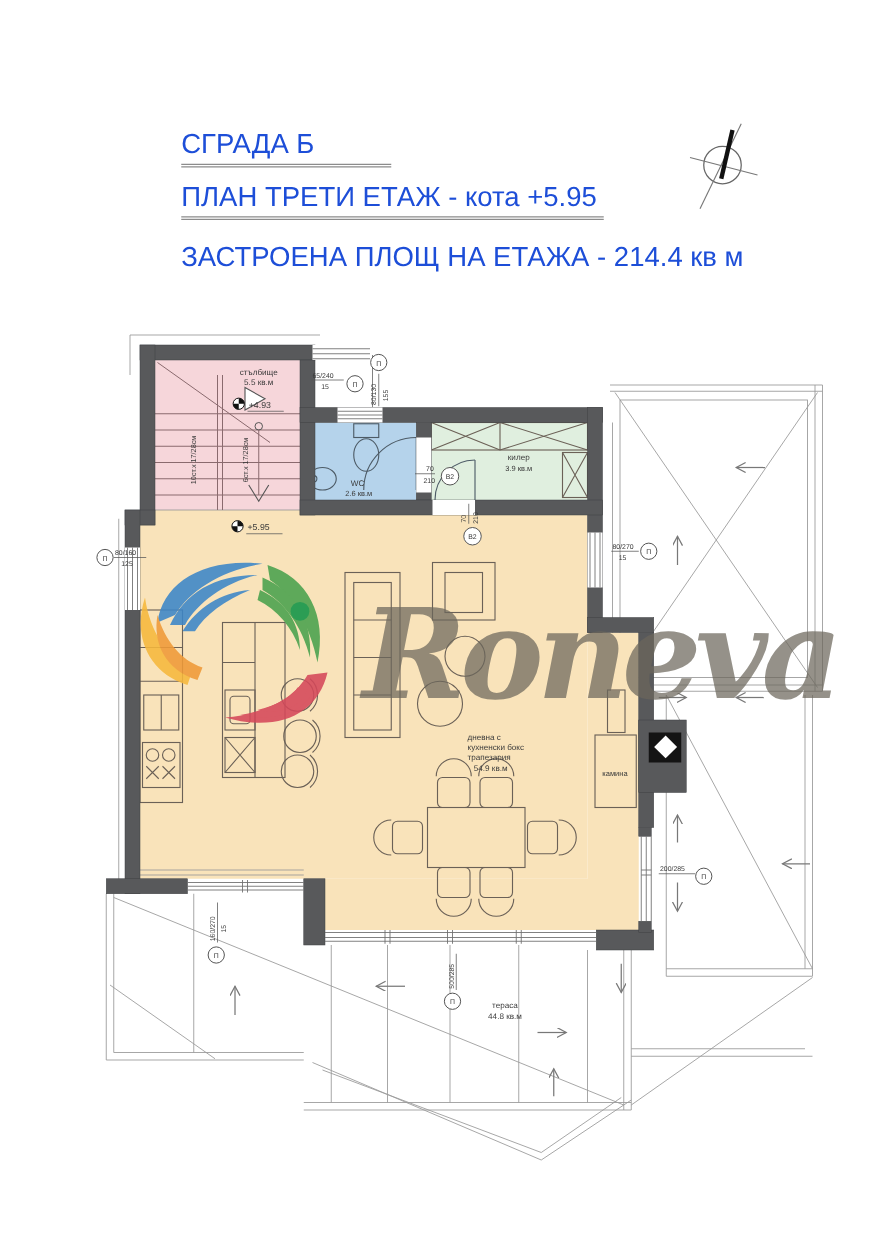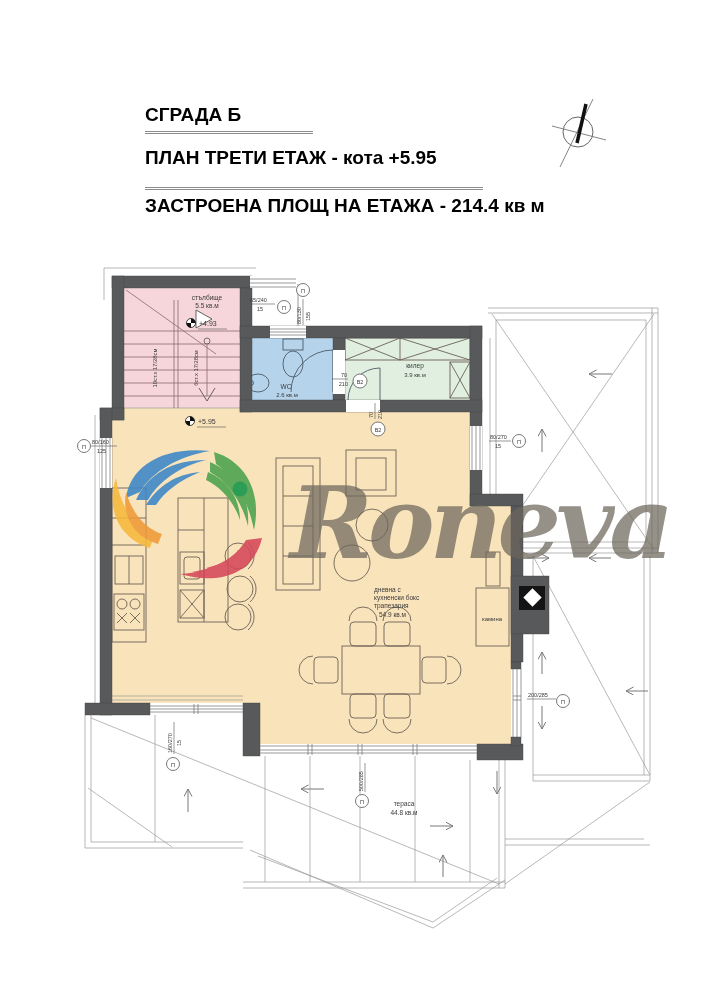--- a/index.html
+++ b/index.html
@@ -1,22 +1,22 @@
 <!DOCTYPE html>
 <html><head>
 <meta charset="utf-8">
 <style>
   html,body{margin:0;padding:0;background:#fff;}
   .canvas{position:relative;width:707px;height:1000px;background:#fff;overflow:hidden;
           font-family:"Liberation Sans",sans-serif;}
   .titles{position:absolute;left:145px;top:98px;}
-  .title{font-weight:bold;color:#000000;font-size:19px;letter-spacing:0;line-height:22px;
+  .title{font-weight:normal;color:#1d4ed8;font-size:22px;letter-spacing:0;line-height:22px;
          display:block;white-space:nowrap;}
   .t1{position:absolute;top:6px;left:0;min-width:168px;border-bottom:3px double #8c8c8c;padding-bottom:5px;}
-  .t2{position:absolute;top:49px;left:0;min-width:338px;border-bottom:3px double #8c8c8c;padding-bottom:18px;}
+  .t2{position:absolute;top:49px;left:0;min-width:338px;border-bottom:3px double #8c8c8c;padding-bottom:4px;}
   .t3{position:absolute;top:97px;left:0;}
   svg{position:absolute;left:0;top:0;}
   .wall{stroke:#3f4043;stroke-width:0.4;}
   .thin{stroke:#9a9a9a;stroke-width:0.7;fill:none;}
   .win{stroke:#6f6f6f;stroke-width:0.7;fill:none;}
   .furn{stroke:#6b6157;stroke-width:0.9;fill:none;}
   .fix{stroke:#4d5b66;stroke-width:0.9;fill:none;}
   .stairln{stroke:#8a6a6e;stroke-width:0.8;fill:none;}
   .arrow{stroke:#787878;stroke-width:1;fill:none;}
   .lbl{fill:#3a3a3a;font-family:"Liberation Sans",sans-serif;}

